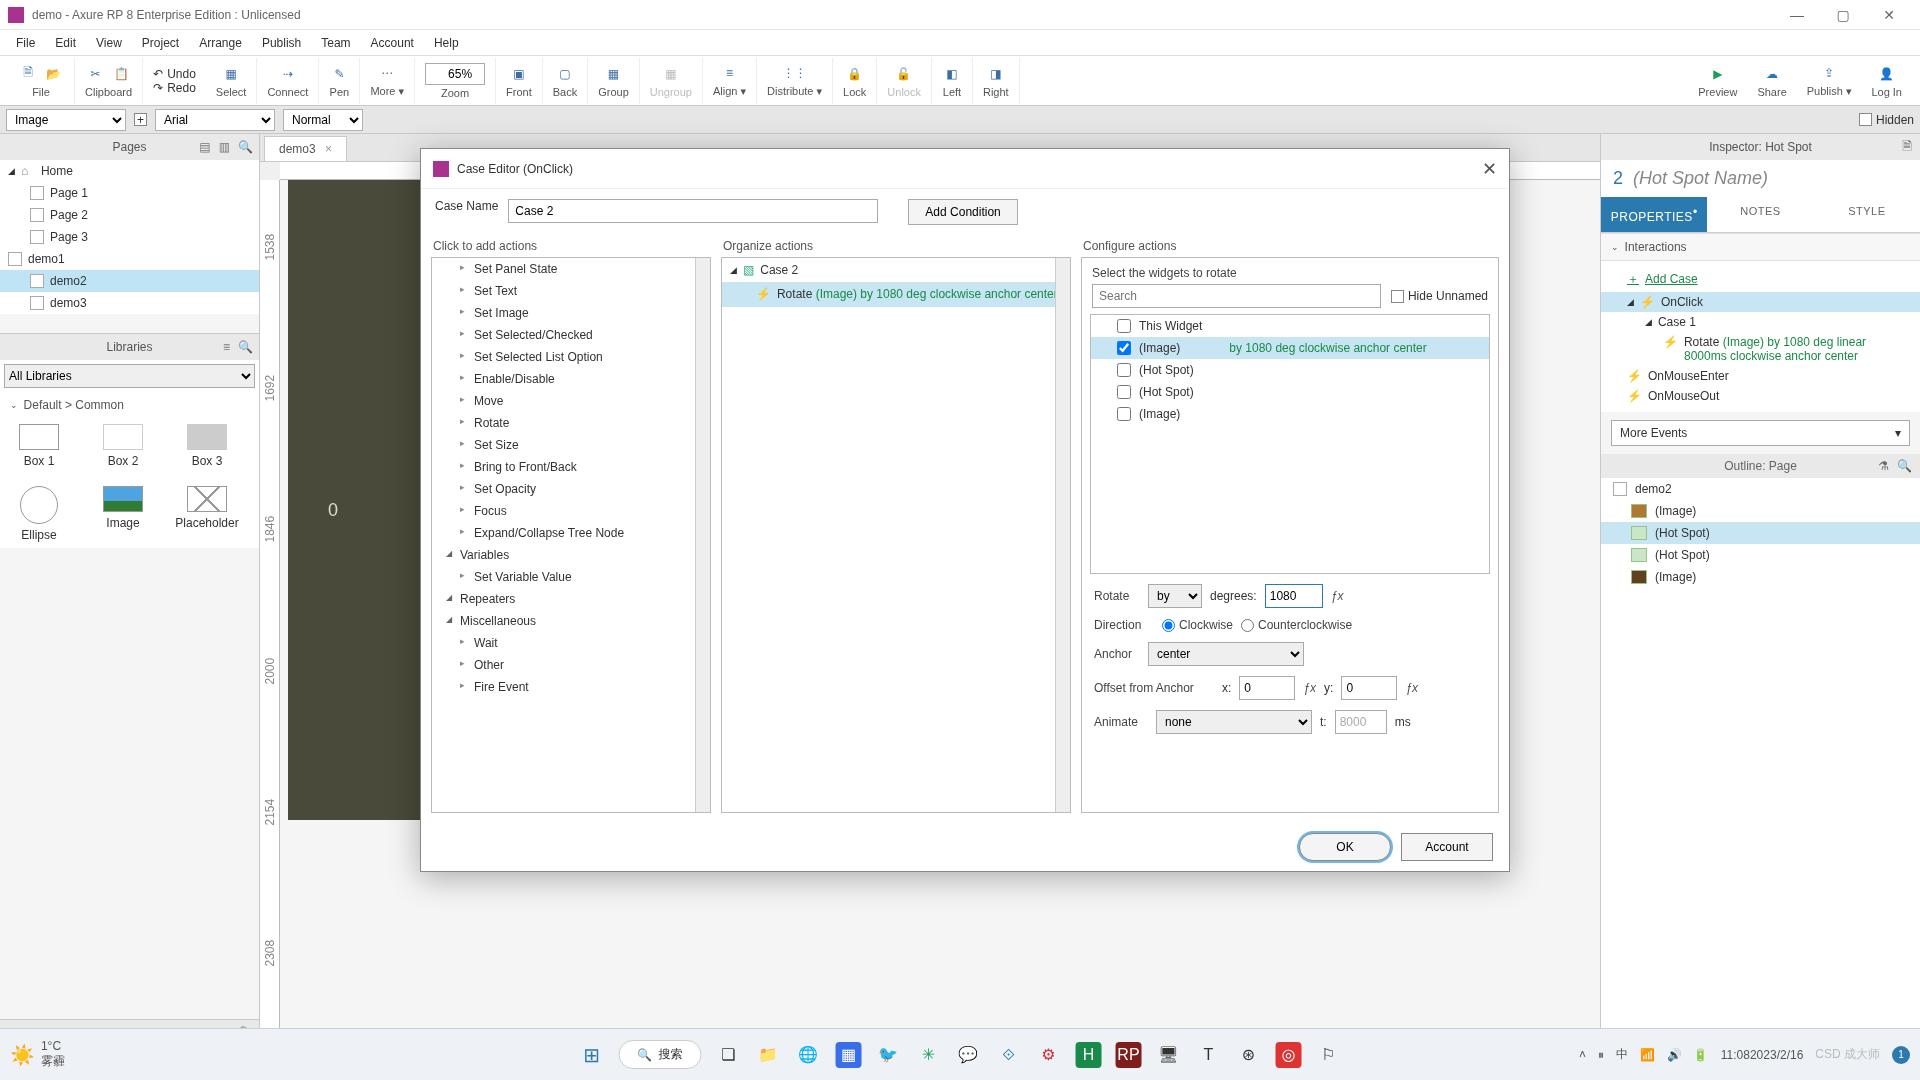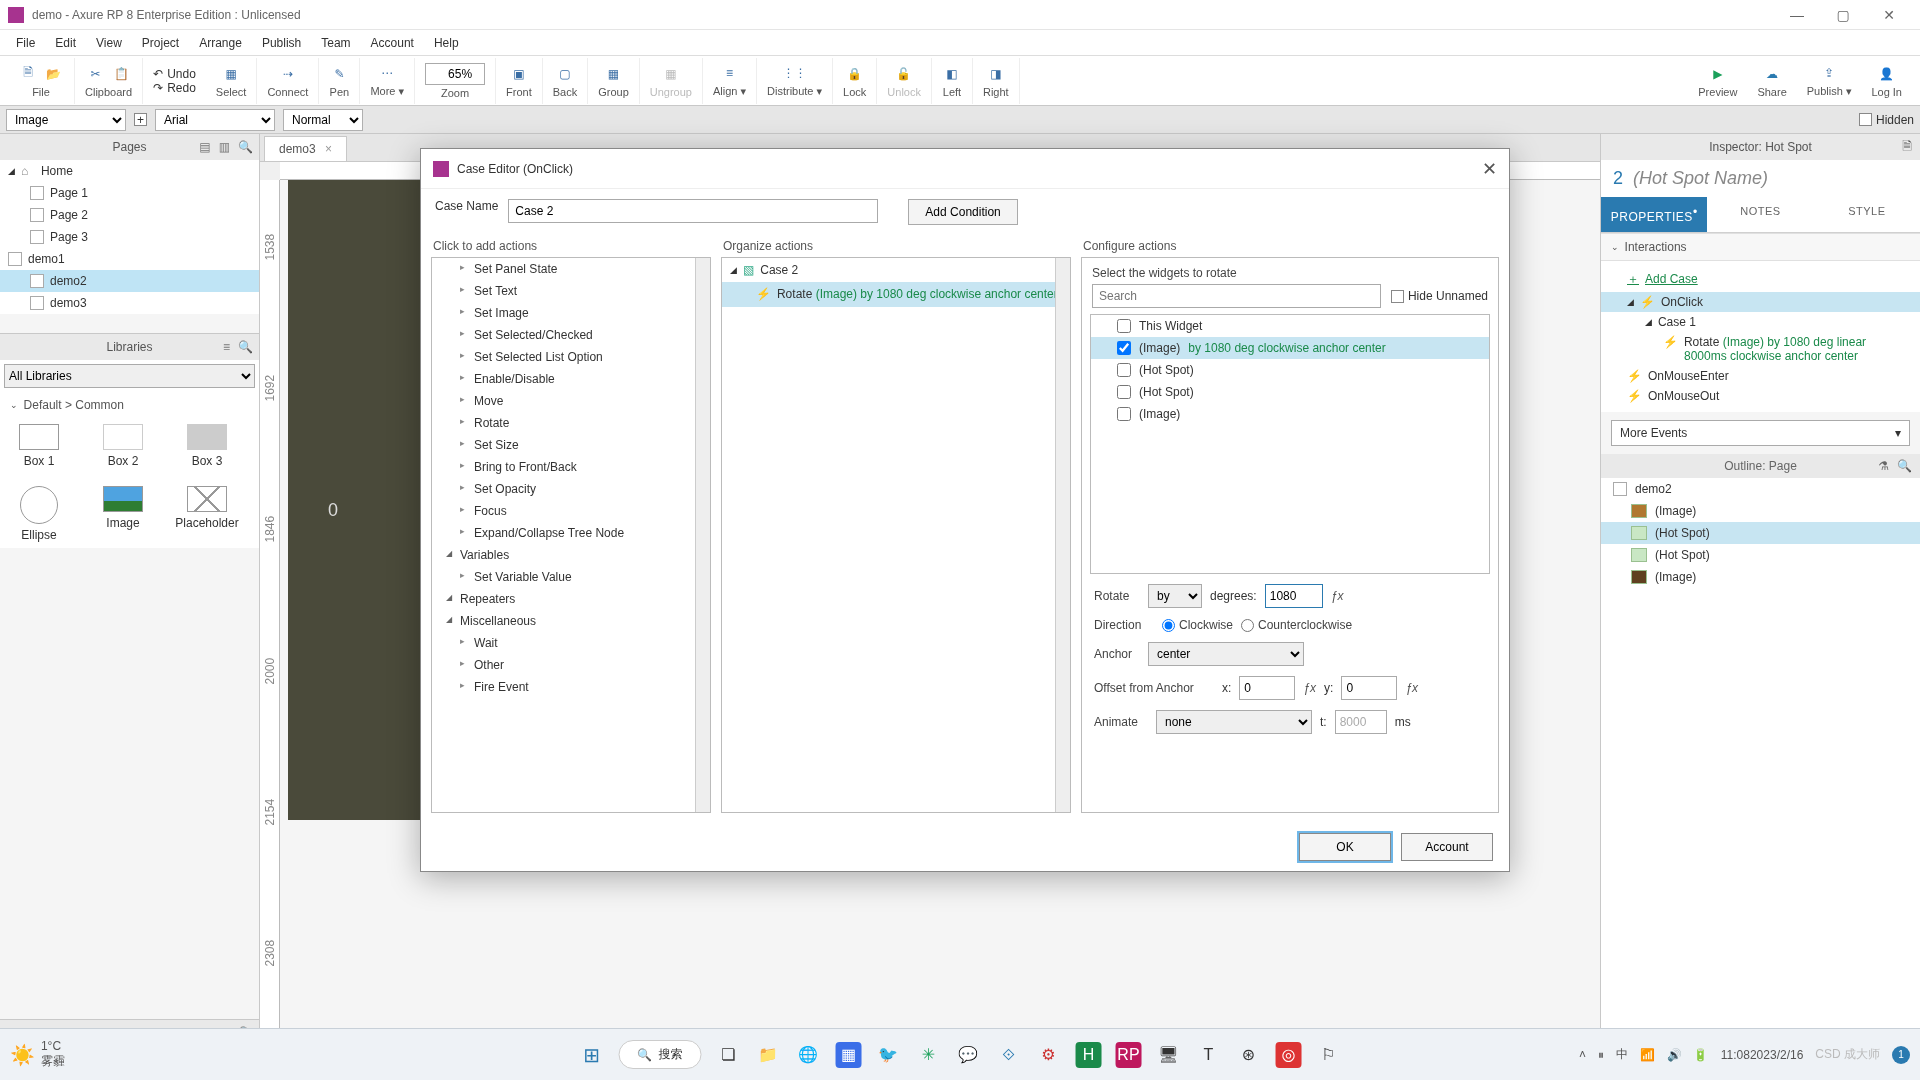--- a/index.html
+++ b/index.html
@@ -109,29 +109,29 @@
 .case-action { padding:4px 6px 4px 34px; background:#c7e5f2; line-height:1.4; }
 .case-action .grn { color:#1a8a4a; }
 .case-action .bolt { color:#aa8800; margin-right:6px; }
 .cfg-label { padding:8px 10px 4px 10px; color:#444; }
 .cfg-search { display:flex; align-items:center; gap:10px; padding:0 10px 6px 10px; }
 .cfg-search input { flex:1; height:24px; border:1px solid #aaa; padding:0 6px; }
 .widget-list { border:1px solid #bbb; margin:0 8px; height:260px; overflow:auto; background:#fff; }
 .wrow { display:flex; align-items:center; gap:8px; padding:4px 8px 4px 26px; }
 .wrow.sel { background:#c7e5f2; }
 .wrow input[type=checkbox] { width:14px; height:14px; }
-.wrow .grn2 { color:#1a8a4a; }
+.wrow .grn2 { color:#1a8a4a;margin-left:41px; }
 .cfg-form { padding:10px 12px; display:flex; flex-direction:column; gap:10px; }
 .cfg-line { display:flex; align-items:center; gap:8px; }
 .cfg-line label { min-width:46px; color:#444; }
 .cfg-line select, .cfg-line input[type=text] { height:24px; border:1px solid #aaa; padding:0 4px; }
 .fx { font-style:italic; color:#555; }
 .dlg-buttons { display:flex; justify-content:flex-end; gap:10px; padding:10px 16px; }
 .dlg-buttons button { width:92px; height:28px; border:1px solid #888; background:#f4f4f4; }
-.dlg-buttons .ok { box-shadow:0 0 0 2px #6fb7e8; }
+.dlg-buttons .ok { box-shadow:0 0 0 2px #6fb7e8;border-radius:14px; }
 
 
 .taskbar { position:absolute; left:0; right:0; bottom:0; height:52px; background:#eef2f6; border-top:1px solid #c8d0d8; display:flex; align-items:center; padding:0 10px; }
 .taskbar .weather { display:flex; flex-direction:column; font-size:11px; color:#555; margin-left:6px; }
 .taskbar .center { position:absolute; left:50%; transform:translateX(-50%); display:flex; align-items:center; gap:14px; }
 .taskbar .search { display:flex; align-items:center; gap:6px; background:#fff; border-radius:18px; padding:5px 18px; border:1px solid #ccc; }
 .taskbar .tic { width:26px; height:26px; border-radius:4px; display:flex; align-items:center; justify-content:center; font-size:16px; }
 .taskbar .tray { margin-left:auto; display:flex; align-items:center; gap:12px; color:#555; font-size:12px; }
 .taskbar .clock { display:flex; flex-direction:row; align-items:flex-end; font-size:11px; }
 
@@ -638,21 +638,21 @@
     <span class="tic">❏</span>
     <span class="tic">📁</span>
     <span class="tic">🌐</span>
     <span class="tic" style="background:#3a6ee8;color:#fff">▦</span>
     <span class="tic">🐦</span>
     <span class="tic" style="color:#1aa05a">✳</span>
     <span class="tic" style="color:#1aa05a">💬</span>
     <span class="tic" style="color:#2a7ab0">⟐</span>
     <span class="tic" style="color:#c33">⚙</span>
     <span class="tic" style="background:#1a8a4a;color:#fff">H</span>
-    <span class="tic" style="background:#be185d;color:#fff">RP</span>
+    <span class="tic" style="background:#7f1d1d;color:#fff">RP</span>
     <span class="tic">🖥</span>
     <span class="tic">T</span>
     <span class="tic">⊛</span>
     <span class="tic" style="background:#d33;color:#fff">◎</span>
     <span class="tic">⚐</span>
   </div>
   <div class="tray">
     <span>˄</span>
     <span>⏸</span>
     <span>中</span>

